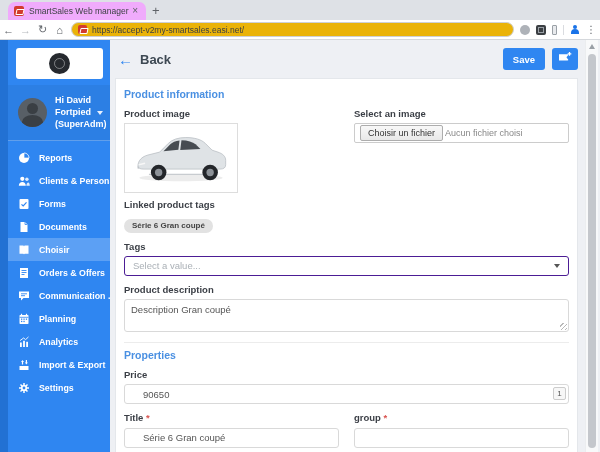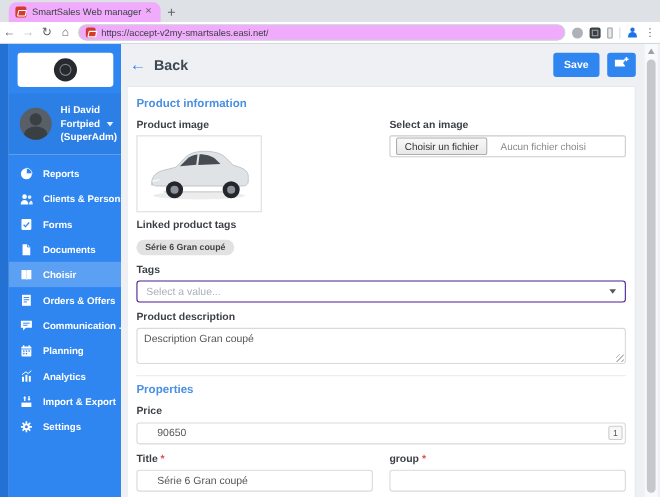--- a/index.html
+++ b/index.html
@@ -15,21 +15,21 @@
   .tab-close { font-size:10px; color:#5f6368; line-height:1; padding:0 2px; cursor:default; }
   .newtab { position:absolute; left:152px; top:3px; font-size:13px; color:#5f6368; }
   .favicon { width:10px; height:10px; border-radius:2px; background:#d23b2e; position:relative; flex:none; }
   .favicon:after { content:""; position:absolute; left:2px; top:3px; width:6px; height:4px;
                    border:1px solid #fff; border-radius:1px; transform:skewX(-12deg); }
   .toolbar { position:absolute; top:20px; left:0; right:0; height:20px; background:#fff;
              border-bottom:1px solid #d5d8dc; display:flex; align-items:center; }
   .nav-ic { font-size:11px; color:#5f6368; width:17px; text-align:center; }
   .nav-ic.dis { color:#b6b9bd; }
   .omnibox { flex:1; height:15px; border:1px solid #cdd0d5; border-radius:8px; margin:0 6px 0 3px;
-             display:flex; align-items:center; padding:0 6px; background:#f0abfc; max-width:445px; }
+             display:flex; align-items:center; padding:0 6px; background:#eab308; max-width:445px; }
   .omnibox .favicon { width:9px; height:9px; }
   .url { font-size:8.5px; color:#3c4043; margin-left:5px; white-space:nowrap; overflow:hidden; }
   .ext-zone { display:flex; align-items:center; gap:6px; margin-right:6px; }
   .ext-circle { width:10px; height:10px; border-radius:50%; background:#aeb2b8; }
   .ext-dark { width:10px; height:10px; border-radius:2px; background:#3b3f43; position:relative; }
   .ext-dark:after { content:""; position:absolute; inset:2px; border:1px solid #9aa0a6; }
   .ext-batt { width:5px; height:10px; border:1px solid #9aa0a6; border-radius:1px; background:#e8eaed; }
   .ext-sep { width:1px; height:10px; background:#dadce0; }
   .ext-person { width:10px; height:10px; position:relative; }
   .ext-person:before { content:""; position:absolute; left:3px; top:0; width:4px; height:4px;
@@ -80,21 +80,21 @@
   .sec { color:#4a90e2; font-size:10.5px; font-weight:bold; margin:2px 0 8px; }
   .lbl { font-size:9.5px; font-weight:bold; color:#3b3f46; margin-bottom:4px; }
   .req { color:#d9534f; }
   .two-col { display:flex; gap:15px; }
   .col { flex:1; min-width:0; }
   .img-box { width:114px; height:70px; border:1px solid #ddd; background:#fff;
              display:flex; align-items:center; justify-content:center; }
   .filebox { height:20px; border:1px solid #ccc; border-radius:2px; display:flex; align-items:center;
              padding:0 5px; background:#fff; }
   .filebtn { font-size:9px; color:#333; background:linear-gradient(#f8f8f8,#e8e8e8);
-             border:1px solid #adadad; border-radius:2px; padding:2px 7px; margin-right:12px; cursor:pointer; }
+             border:1px solid #adadad; border-radius:2px; padding:2px 7px; margin-right:2px; cursor:pointer; }
   .filestatus { font-size:9px; color:#888; }
   .chip { display:inline-block; background:#e2e2e2; color:#444; font-size:8px; font-weight:bold;
           border-radius:8px; padding:2.5px 8px; }
   .inp { width:100%; height:20px; border:1px solid #d9d9d9; border-radius:3px; font-size:9.5px;
          color:#555; padding:0 18px; background:#fff; }
   .inp::placeholder { color:#aab0b6; }
   .select { height:20px; border:1px solid #4c1d95; border-radius:3px; display:flex; align-items:center;
             padding:0 8px; background:#fff; cursor:pointer; }
   .select-ph { font-size:9.5px; color:#aab0b6; flex:1; }
   .sel-caret { width:0; height:0; border-left:3.5px solid transparent; border-right:3.5px solid transparent;

